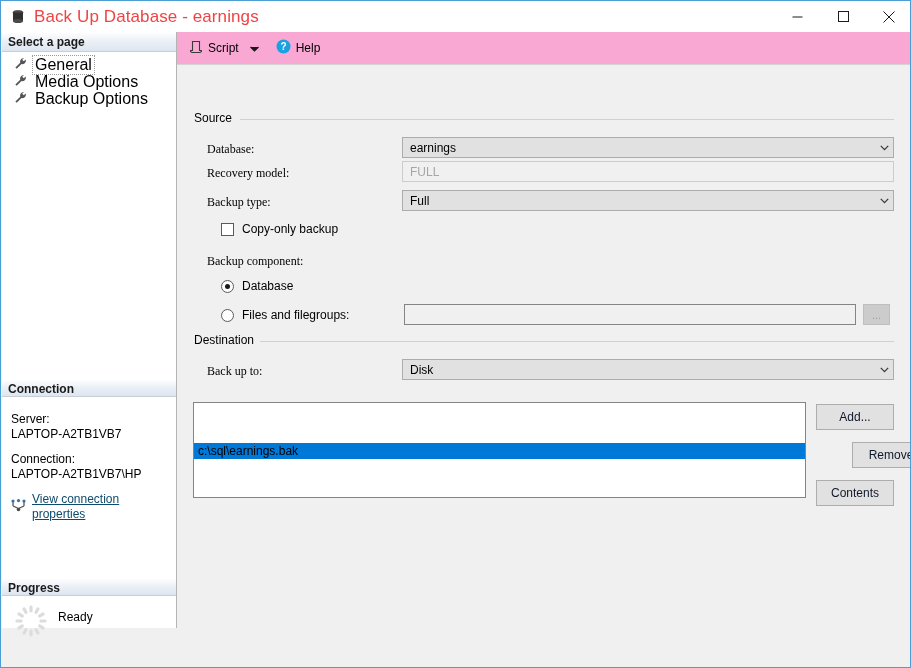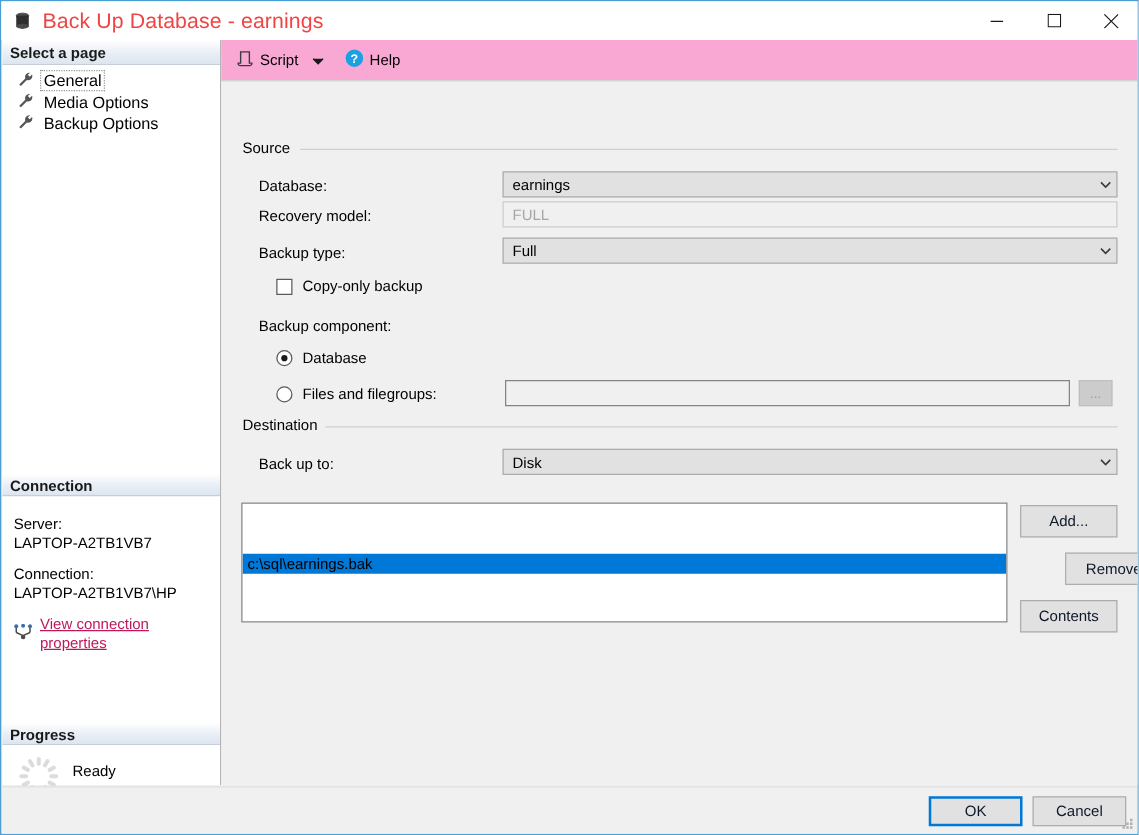--- a/index.html
+++ b/index.html
@@ -81,33 +81,33 @@
     background: linear-gradient(to bottom, #fdfdfe 0%, #e8eef5 55%, #dde6f0 100%);
     border-bottom: 1px solid #c8ced6;
     border-top: 1px solid #ffffff;
   }
   .page-list { padding-top: 4px; }
   .page-item {
     height: 17px;
     display: flex;
     align-items: center;
     padding-left: 12px;
-    font-size: 13px;
+    font-size: 16px;
   }
   .page-item .wrench { margin-right: 6px; display: block; flex: 0 0 auto; }
   .page-item-label { padding: 0 2px; }
   .page-item.selected .page-item-label {
     outline: 1px dotted #9a9a9a;
   }
 
   .conn-block { padding: 9px 8px 0 9px; font-size: 12px; line-height: 15px; }
   .conn-group { margin-bottom: 10px; }
   .conn-link-row { display: flex; align-items: center; margin-top: 2px; }
   .conn-link {
-    color: #be185d;
+    color: #0c4a6e;
     text-decoration: underline;
     font-size: 12px;
     margin-left: 6px;
     cursor: pointer;
   }
 
   .progress-block {
     display: flex;
     align-items: center;
     padding: 10px 0 0 8px;
@@ -153,21 +153,21 @@
     top: -8px; left: 0;
     color: #000;
   }
   .group-rule {
     position: absolute;
     left: 0; top: 0;
     height: 1px;
     background: #d0d0d0;
   }
 
-  .fld-label { position: absolute; font-size: 12px; color: #000; }
+  .fld-label { position: absolute; font-size: 12px; color: #000; font-family: Liberation Serif, serif; }
 
   .combo {
     position: absolute;
     box-sizing: border-box;
     height: 21px;
     background: #e1e1e1;
     border: 1px solid #acacac;
     display: flex;
     align-items: center;
   }
@@ -493,30 +493,14 @@
         <div class="listitem selected">c:\sql\earnings.bak</div>
       </div>
 
       <div class="btn" style="left:639px; top:339px; width:78px; height:26px;">Add...</div>
       <div class="btn" style="left:639px; top:377px; width:78px; height:26px;margin-left:36px;">Remove</div>
       <div class="btn" style="left:639px; top:415px; width:78px; height:26px;">Contents</div>
 
     </div>
   </div>
 
-  <div class="footer">
-    <div class="btn btn-default" style="left:741px; top:7px; width:75px; height:24px;">OK</div>
-    <div class="btn" style="left:824px; top:7px; width:75px; height:24px;">Cancel</div>
-    <div class="grip">
-      <svg width="12" height="12" viewBox="0 0 12 12">
-        <g fill="#b0b0b0">
-          <rect x="9" y="1" width="2" height="2"></rect>
-          <rect x="6" y="4" width="2" height="2"></rect>
-            <rect x="9" y="4" width="2" height="2"></rect>
-          <rect x="3" y="7" width="2" height="2"></rect>
-            <rect x="6" y="7" width="2" height="2"></rect>
-            <rect x="9" y="7" width="2" height="2"></rect>
-        </g>
-      </svg>
-    </div>
-  </div>
 
 </div>
 
 </body></html>

